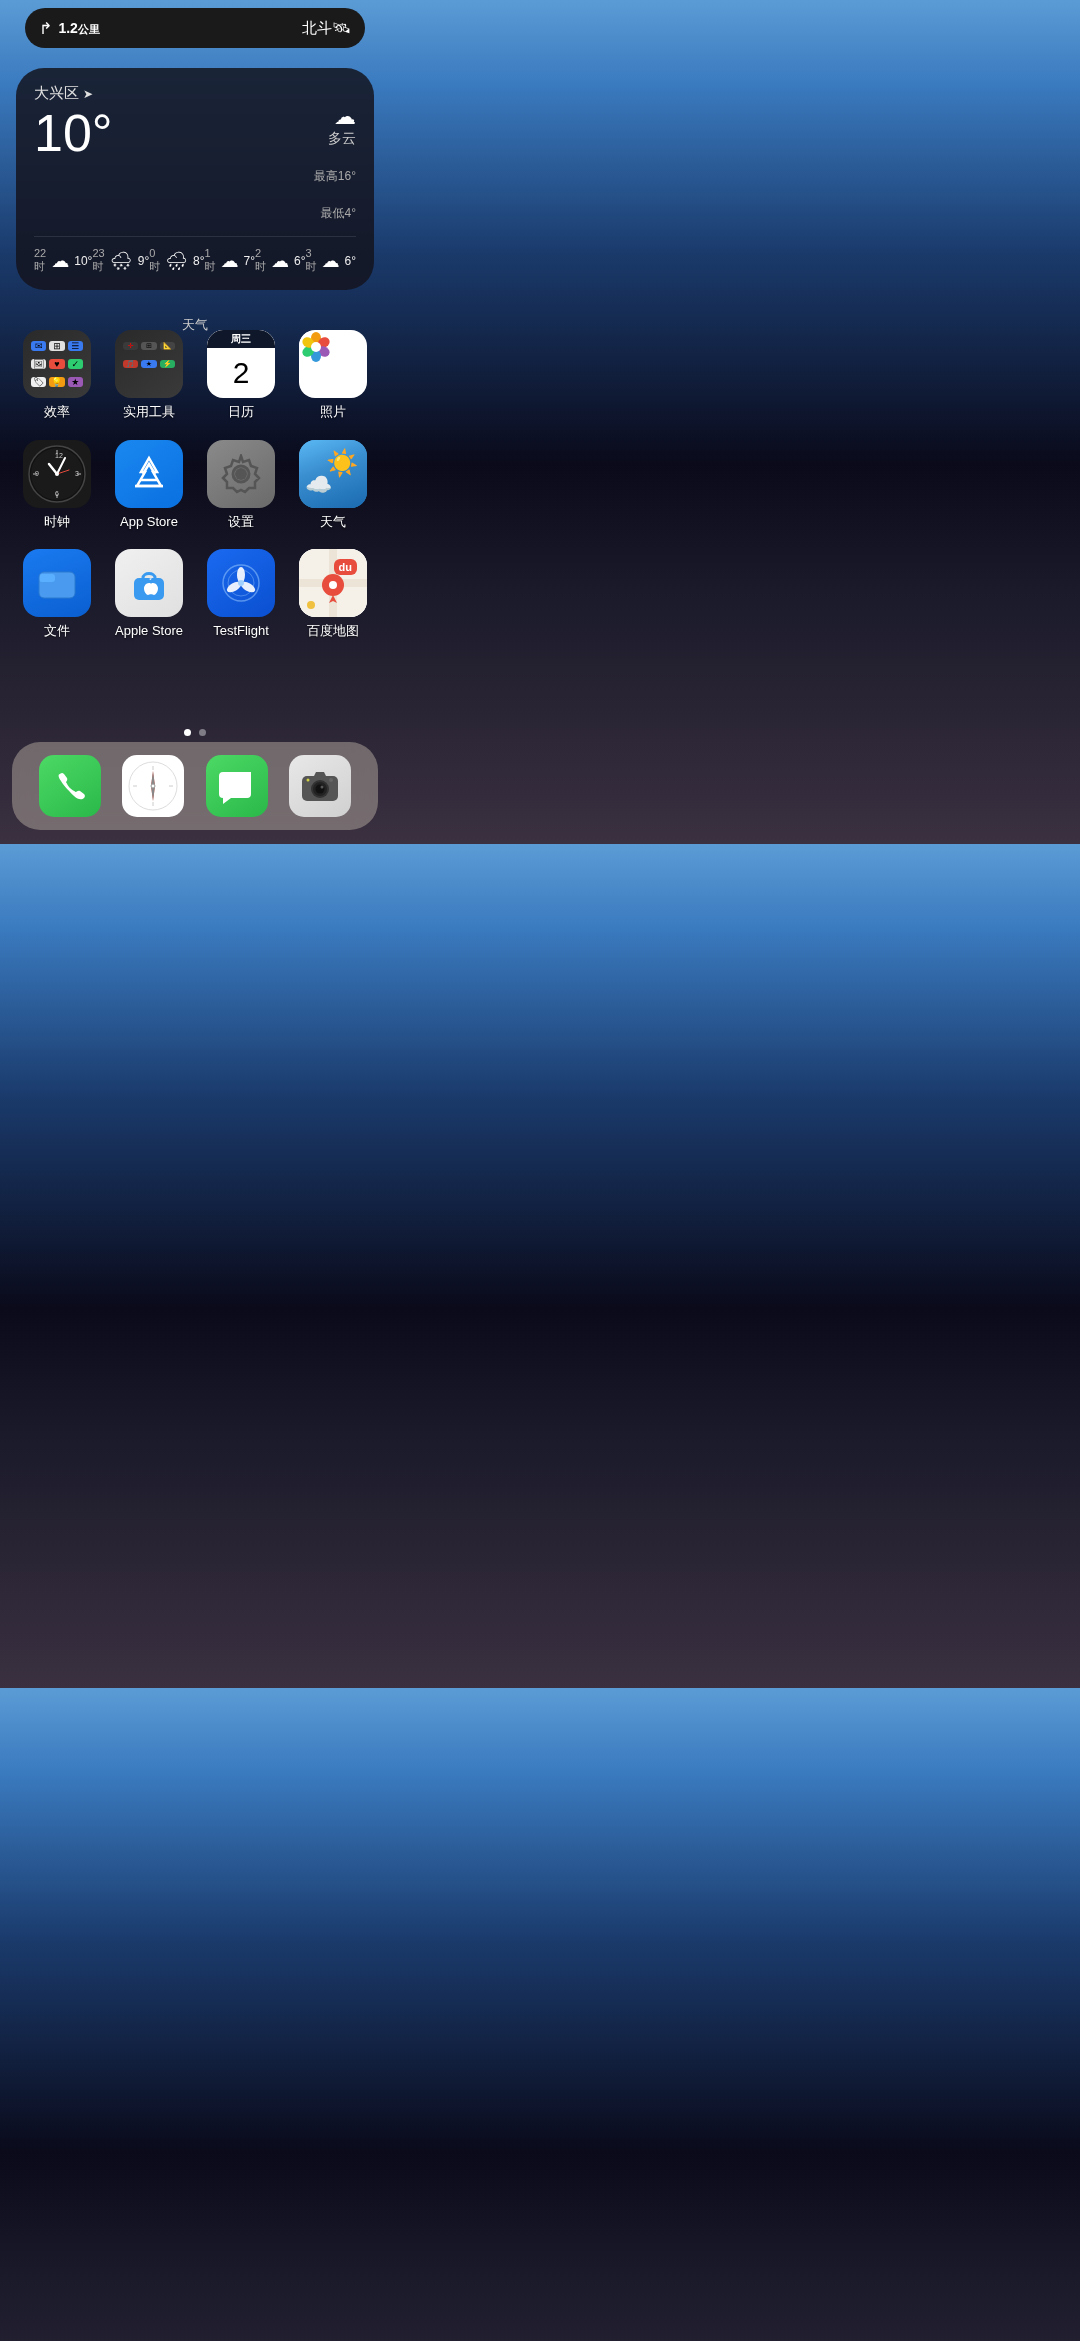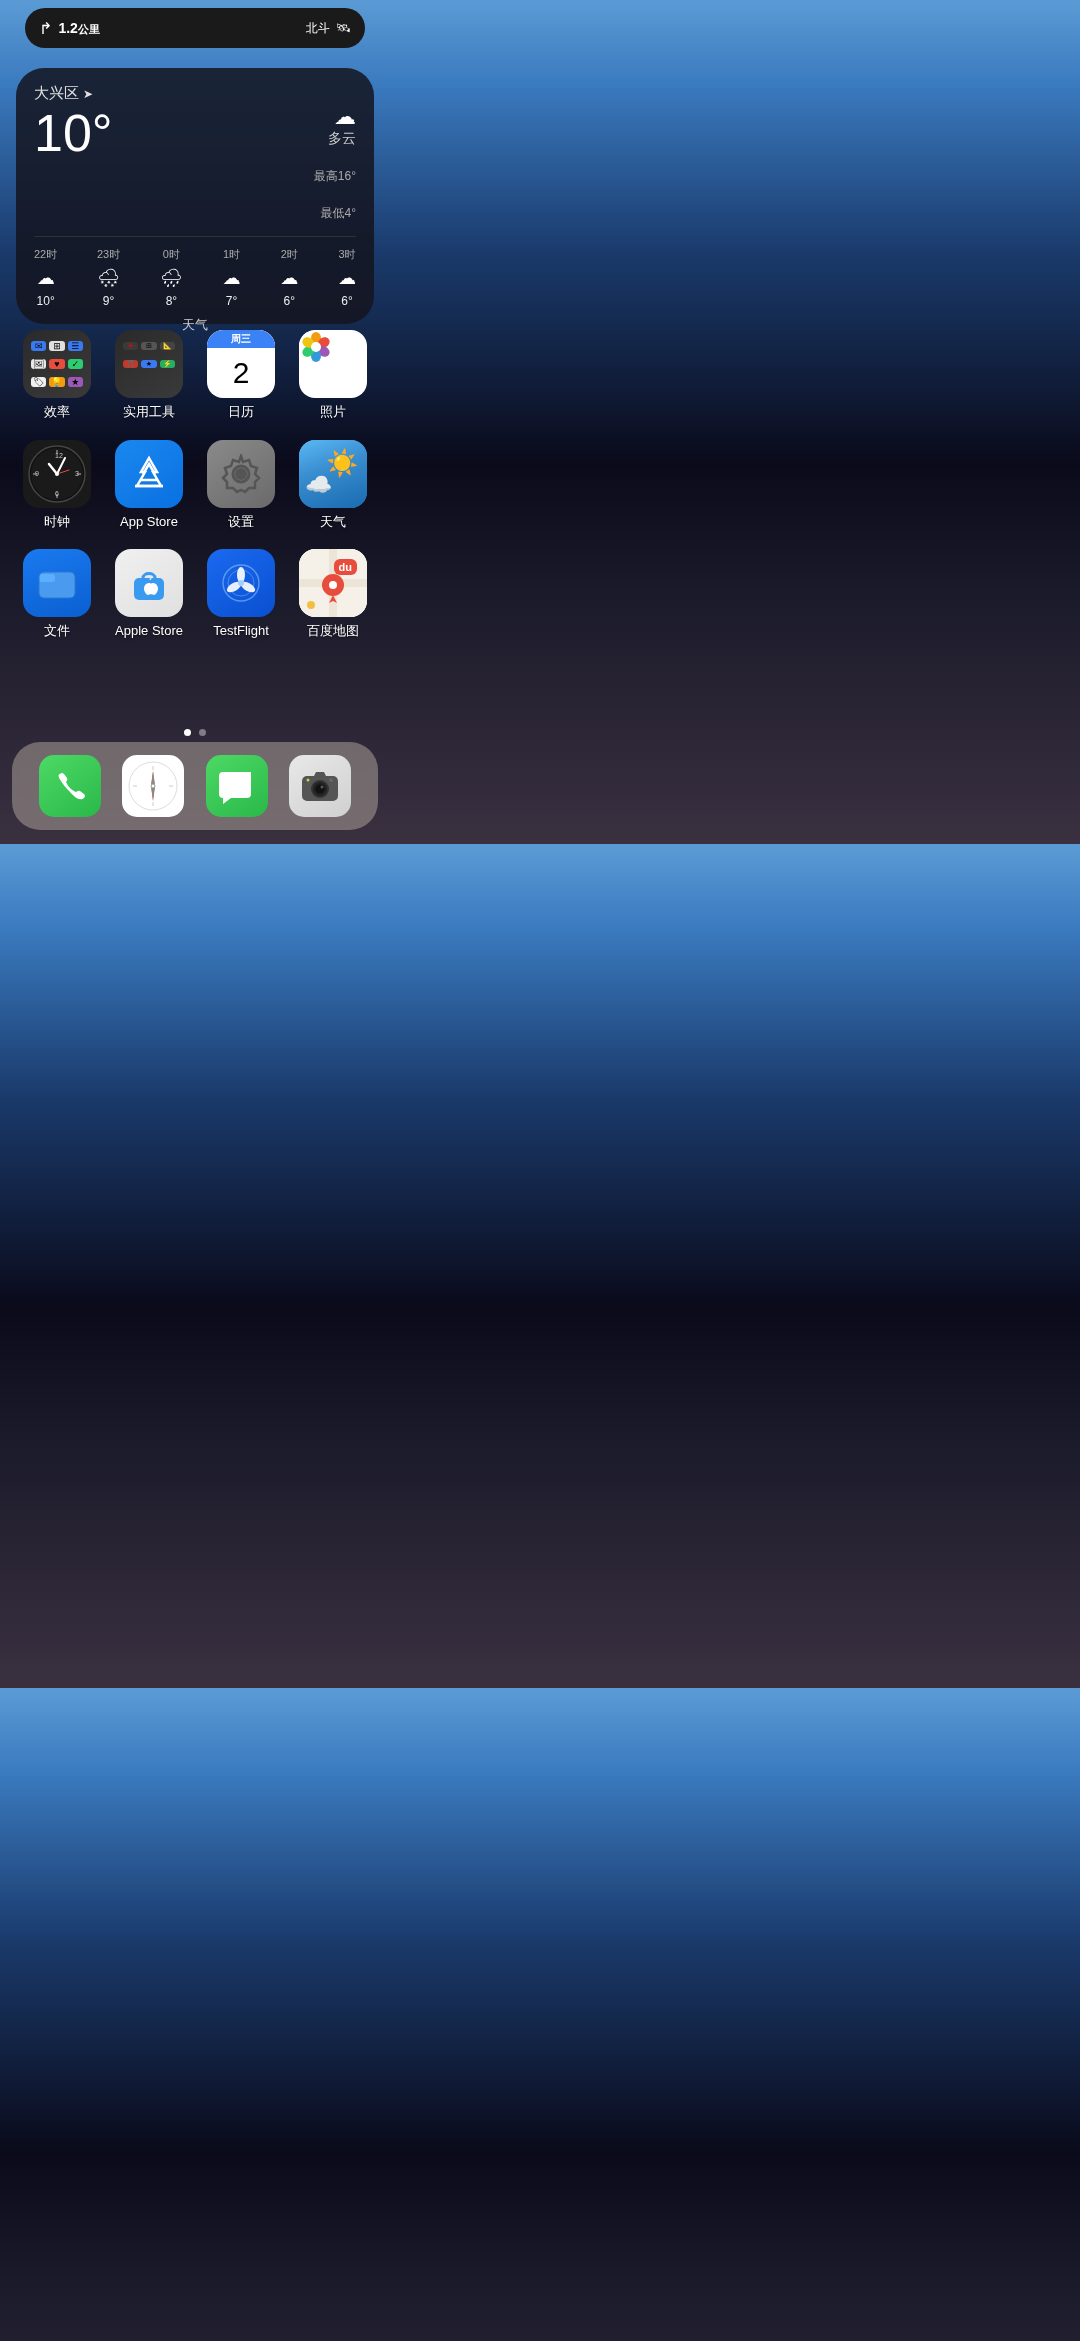--- a/index.html
+++ b/index.html
@@ -39,22 +39,21 @@
       font-size: 16px;
       color: white;
     }
     .nav-distance {
       font-size: 14px;
       font-weight: 600;
     }
     .nav-right {
       display: flex;
       align-items: center;
-      gap: 6px;
-      font-size: 12px;
+      font-size: 15px;
       font-weight: 500;
       text-align: right;
     }
     
     .weather-widget {
       position: absolute;
       top: 68px;
       left: 16px;
       right: 16px;
       background: rgba(20, 20, 30, 0.85);
@@ -96,21 +95,20 @@
     }
     .weather-hourly {
       display: flex;
       justify-content: space-between;
       margin-top: 14px;
       padding-top: 10px;
       border-top: 1px solid rgba(255,255,255,0.1);
     }
     .weather-hour {
       display: flex;
-      flex-direction: column;
       align-items: center;
       gap: 5px;
     }
     .hour-label {
       font-size: 11px;
       color: #aaa;
     }
     .hour-icon {
       font-size: 18px;
     }
@@ -360,21 +358,21 @@
       <div class="folder-mini" style="background:#444;font-size:7px;">📐</div>
       <div class="folder-mini" style="background:#c0392b;font-size:7px;">🎵</div>
       <div class="folder-mini" style="background:#3a7af0;font-size:7px;">★</div>
       <div class="folder-mini" style="background:#27ae60;font-size:7px;">⚡</div>
     </div>
     <span class="app-label">实用工具</span>
   </div>
 
   <div class="app-item">
     <div class="app-icon icon-calendar" style="flex-direction:column;padding:0;border:none;">
-      <div style="width:100%;background:#3b82f6;height:18px;display:flex;align-items:center;justify-content:center;border-radius:16px 16px 0 0;">
+      <div style="width:100%;background:#0f172a;height:18px;display:flex;align-items:center;justify-content:center;border-radius:16px 16px 0 0;">
         <span style="color:white;font-size:10px;font-weight:600;">周三</span>
       </div>
       <div style="flex:1;display:flex;align-items:center;justify-content:center;">
         <span class="calendar-day-num">2</span>
       </div>
     </div>
     <span class="app-label">日历</span>
   </div>
 
   <div class="app-item">

